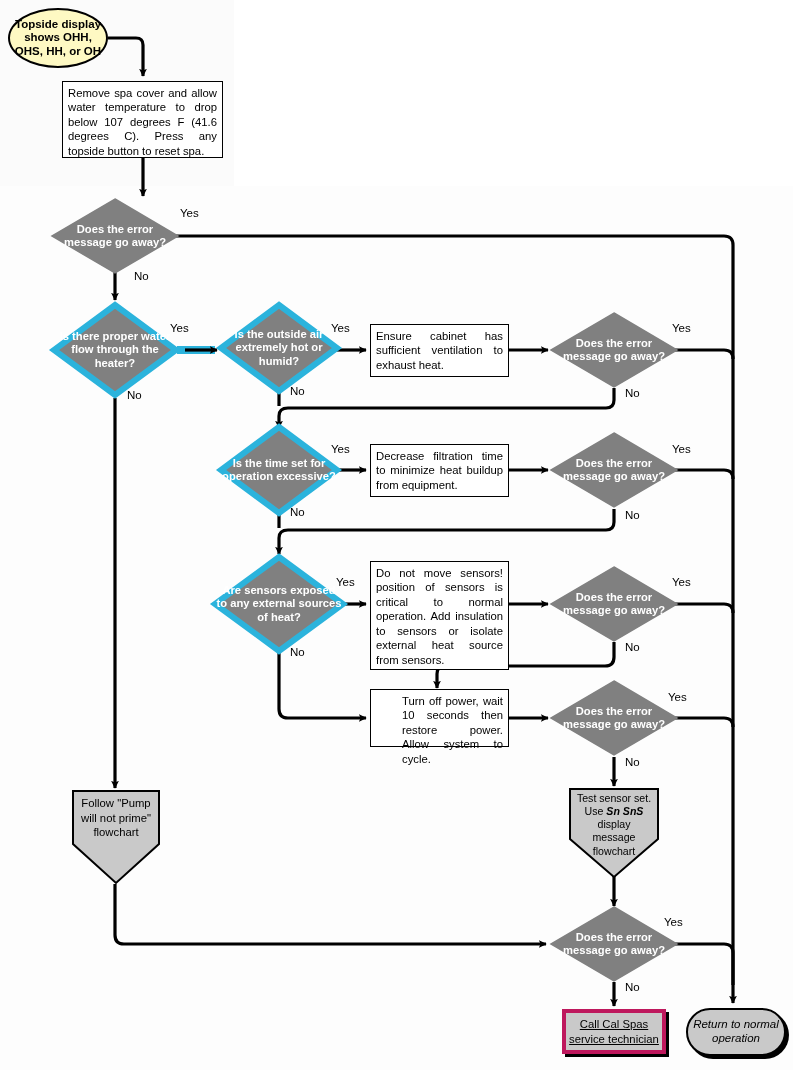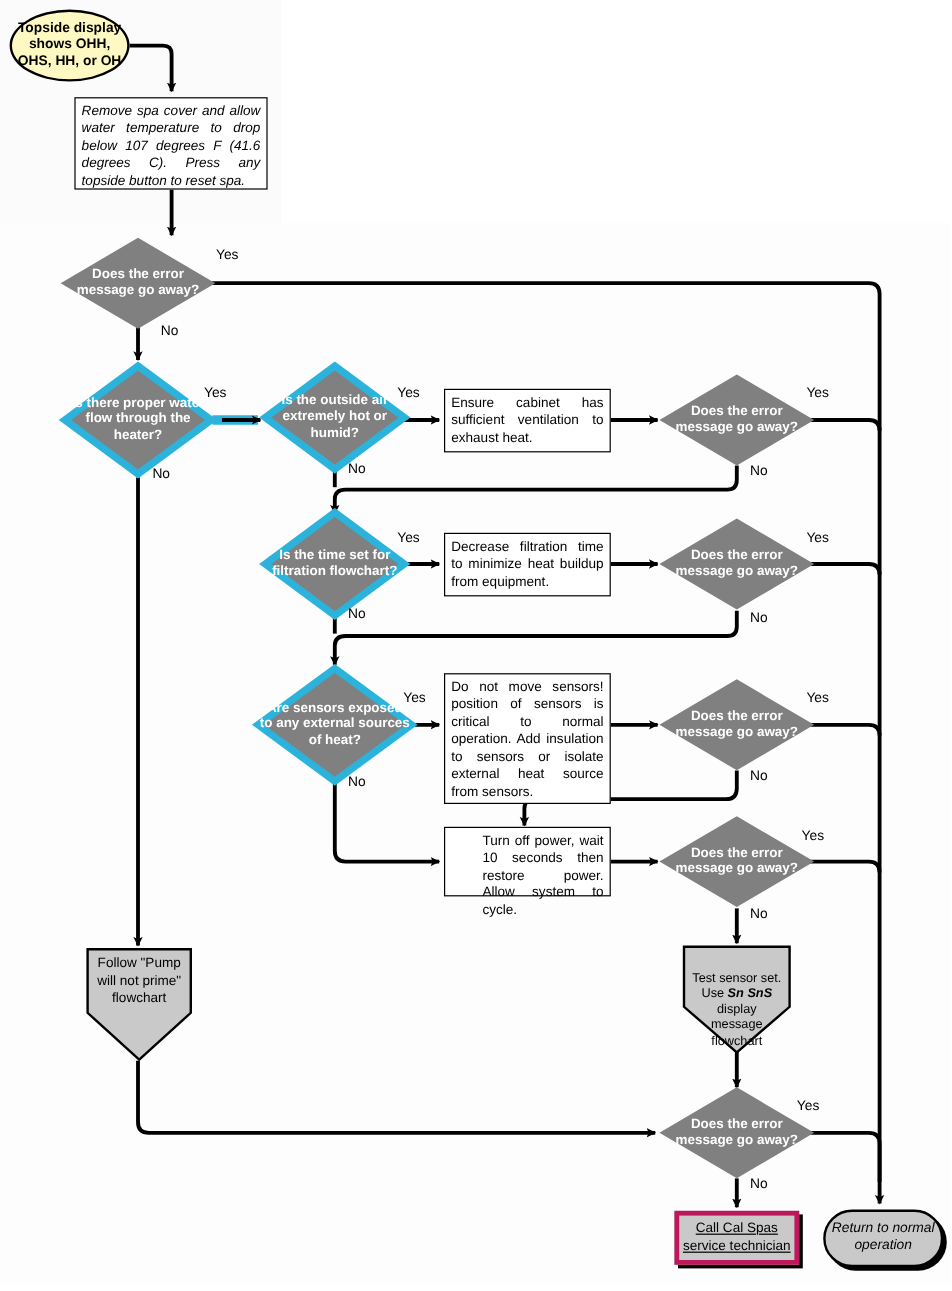--- a/index.html
+++ b/index.html
@@ -70,21 +70,20 @@
     background: #ffffff;
     color: #000;
     font-size: 11.3px;
     line-height: 1.28;
     text-align: justify;
     padding: 4px 5px 3px 5px;
     box-sizing: border-box;
   }
   .proc.first {
     border: 1.5px solid #000;
-    font-style: italic;
   }
   .proc-gray {
     border: 4px solid #be185d;
     background: #c9c9c9;
     color: #000;
     font-size: 11.3px;
     line-height: 1.25;
     text-align: center;
     display: flex;
     align-items: center;
@@ -263,21 +262,21 @@
     <svg width="128" height="76" viewBox="0 0 128 76" xmlns="http://www.w3.org/2000/svg">
       <polygon points="64,1 127,38 64,75 1,38" fill="#808080" stroke="#808080" stroke-width="1.5"></polygon>
     </svg>
     <div class="diamond-label">Does the error message go away?</div>
   </div>
 
   <div class="diamond-wrap" style="left:218px; top:424px; width:122px; height:92px;">
     <svg width="122" height="92" viewBox="0 0 122 92" xmlns="http://www.w3.org/2000/svg">
       <polygon points="61,3 119,46 61,89 3,46" fill="#808080" stroke="#2BB3DC" stroke-width="6"></polygon>
     </svg>
-    <div class="diamond-label">Is the time set for filtration flowchart?</div>
+    <div class="diamond-label">Is the time set for operation excessive?</div>
   </div>
 
   <div class="node proc" style="left:370px; top:444px; width:139px; height:53px;">
     <span>Decrease filtration time to minimize heat buildup from equipment.</span>
   </div>
 
   <div class="diamond-wrap" style="left:550px; top:432px; width:128px; height:76px;">
     <svg width="128" height="76" viewBox="0 0 128 76" xmlns="http://www.w3.org/2000/svg">
       <polygon points="64,1 127,38 64,75 1,38" fill="#808080" stroke="#808080" stroke-width="1.5"></polygon>
     </svg>
@@ -321,21 +320,21 @@
       <div>Follow "Pump</div>
       <div>will not prime"</div>
       <div>flowchart</div>
     </div>
   </div>
 
   <div class="pent-wrap" style="left:568px; top:787px; width:92px; height:92px;">
     <svg width="92" height="92" viewBox="0 0 92 92" xmlns="http://www.w3.org/2000/svg">
       <polygon points="2,2 90,2 90,52 46,90 2,52" fill="#c9c9c9" stroke="#000" stroke-width="2"></polygon>
     </svg>
-    <div class="pent-label" style="padding-top:20px; font-size:10.6px; line-height:1.24;">
+    <div class="pent-label" style="padding-top:3px; font-size:10.6px; line-height:1.24;">
       <div>Test sensor set.</div>
       <div><span>Use </span><span class="ital">Sn SnS</span></div>
       <div>display</div>
       <div>message</div>
       <div>flowchart</div>
     </div>
   </div>
 
   <div class="diamond-wrap" style="left:550px; top:906px; width:128px; height:76px;">
     <svg width="128" height="76" viewBox="0 0 128 76" xmlns="http://www.w3.org/2000/svg">

